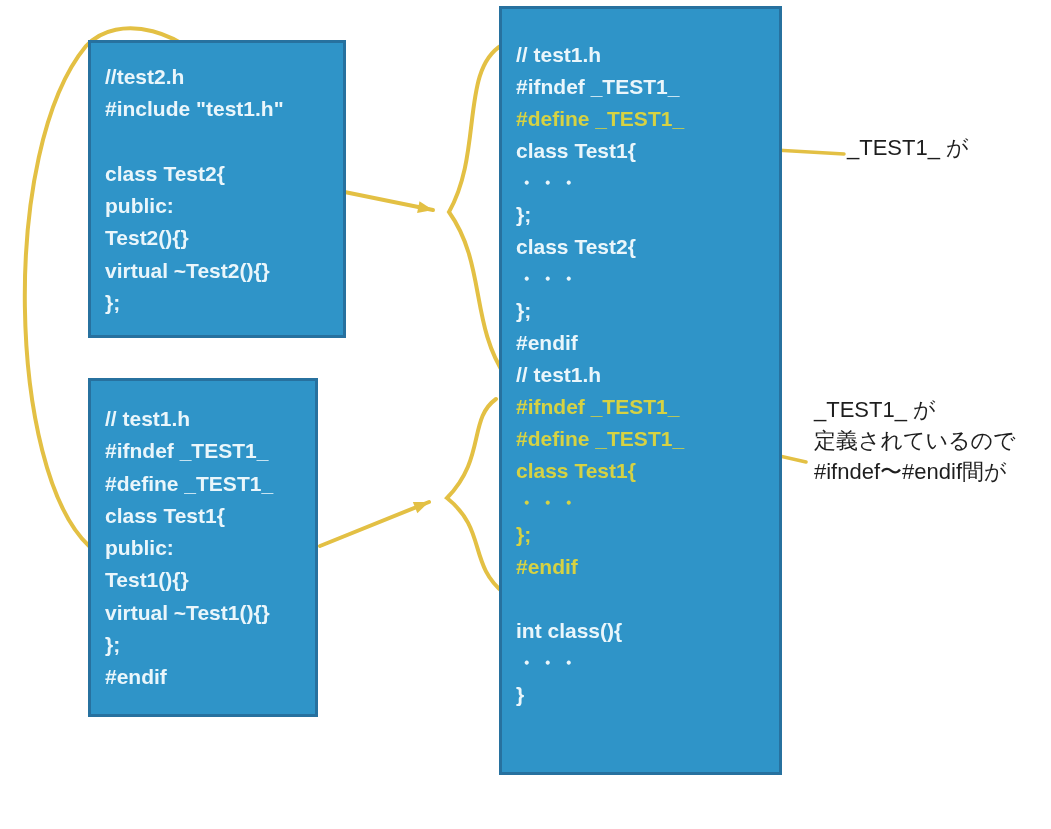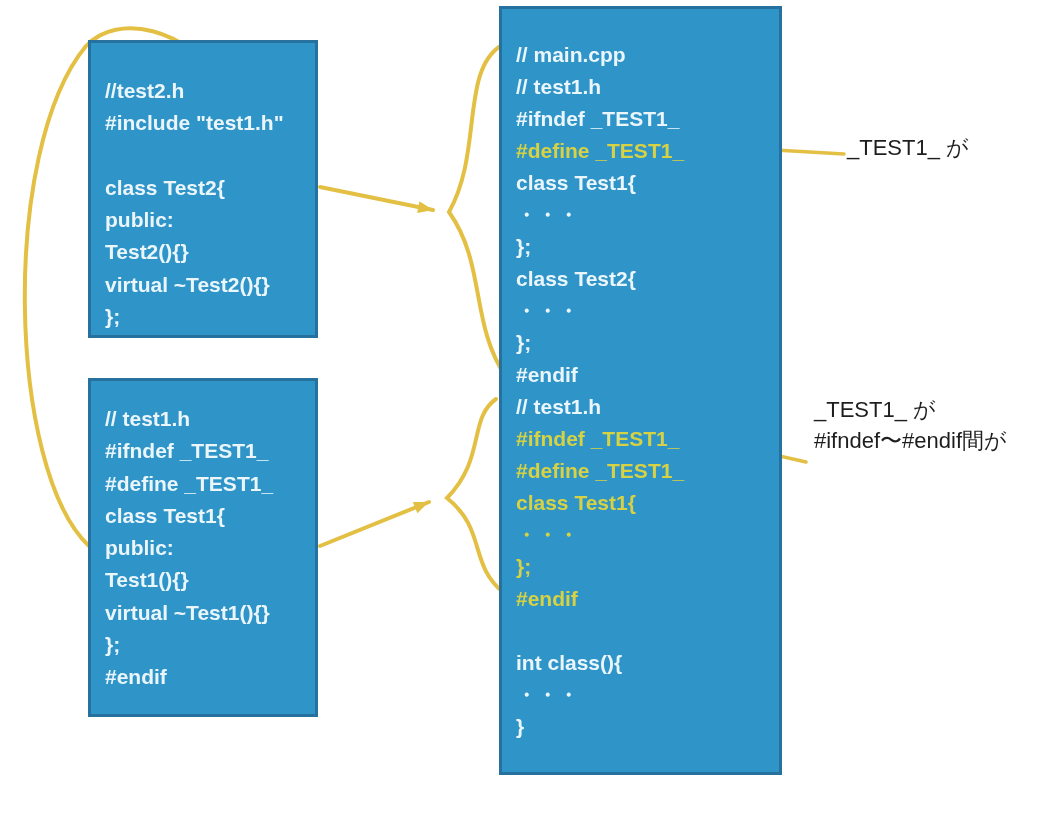--- a/index.html
+++ b/index.html
@@ -4,21 +4,21 @@
 <style>
   html,body{margin:0;padding:0}
   .canvas{position:relative;width:1051px;height:829px;background:var(--c-background,#fff);
           font-family:"Liberation Sans",sans-serif;overflow:hidden}
   .arrow-layer{position:absolute;left:0;top:0;width:1051px;height:829px;pointer-events:none}
   .code-box{position:absolute;box-sizing:border-box;background:var(--c-box_fill,#2f94c8);
             border:3px solid var(--c-box_border,#27719f);padding-left:14px}
   .code-line{font-size:21px;font-weight:bold;line-height:32px;min-height:32px;white-space:pre}
   .code-line[data-color="white"]{color:var(--c-code_white,#eaf6fb)}
   .code-line[data-color="yellow"]{color:var(--c-code_yellow,#d6d243)}
-  .box-test2{left:88px;top:40px;width:230px;height:298px;padding-top:32px}
+  .box-test2{left:88px;top:40px;width:258px;height:298px;padding-top:18px}
   .box-test1{left:88px;top:378px;width:230px;height:339px;padding-top:22px}
   .box-main {left:499px;top:6px;width:283px;height:769px;padding-top:30px}
   .box-test2 .code-line,.box-test1 .code-line{line-height:32.3px;min-height:32.3px}
   .annotation{position:absolute;color:var(--c-annotation_text,#1e1e1e);
               font-size:22px;line-height:31px;white-space:nowrap}
   .ann-defined{left:847px;top:132px}
   .ann-disabled{left:814px;top:394px}
 </style>
 </head>
 <body>
@@ -64,21 +64,20 @@
     <div class="code-line" data-color="white">#define _TEST1_</div>
     <div class="code-line" data-color="white">class Test1{</div>
     <div class="code-line" data-color="white">public:</div>
     <div class="code-line" data-color="white">Test1(){}</div>
     <div class="code-line" data-color="white">virtual ~Test1(){}</div>
     <div class="code-line" data-color="white">};</div>
     <div class="code-line" data-color="white">#endif</div>
   </div>
 
   <div class="code-box box-main">
-    <div class="code-line" data-color="white">// main.cpp</div>
     <div class="code-line" data-color="white">// test1.h</div>
     <div class="code-line" data-color="white">#ifndef _TEST1_</div>
     <div class="code-line" data-color="yellow">#define _TEST1_</div>
     <div class="code-line" data-color="white">class Test1{</div>
     <div class="code-line" data-color="white">・・・</div>
     <div class="code-line" data-color="white">};</div>
     <div class="code-line" data-color="white">class Test2{</div>
     <div class="code-line" data-color="white">・・・</div>
     <div class="code-line" data-color="white">};</div>
     <div class="code-line" data-color="white">#endif</div>
@@ -94,16 +93,17 @@
     <div class="code-line" data-color="white">・・・</div>
     <div class="code-line" data-color="white">}</div>
   </div>
 
   <div class="annotation ann-defined">
     <div>_TEST1_ が</div>
   </div>
 
   <div class="annotation ann-disabled">
     <div>_TEST1_ が</div>
+    <div>定義されているので</div>
     <div>#ifndef〜#endif間が</div>
   </div>
 
 </div>
 
 </body></html>

